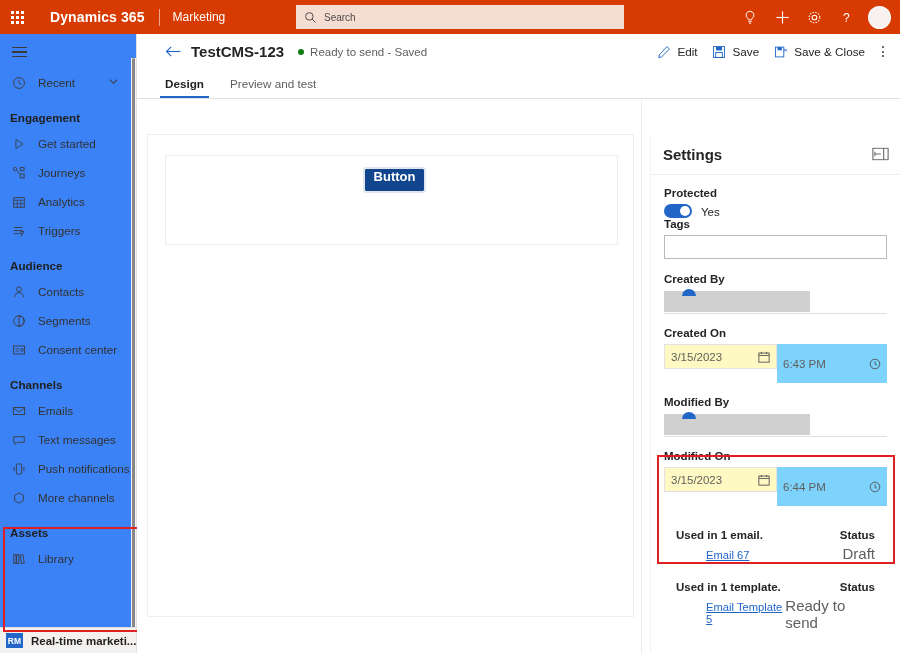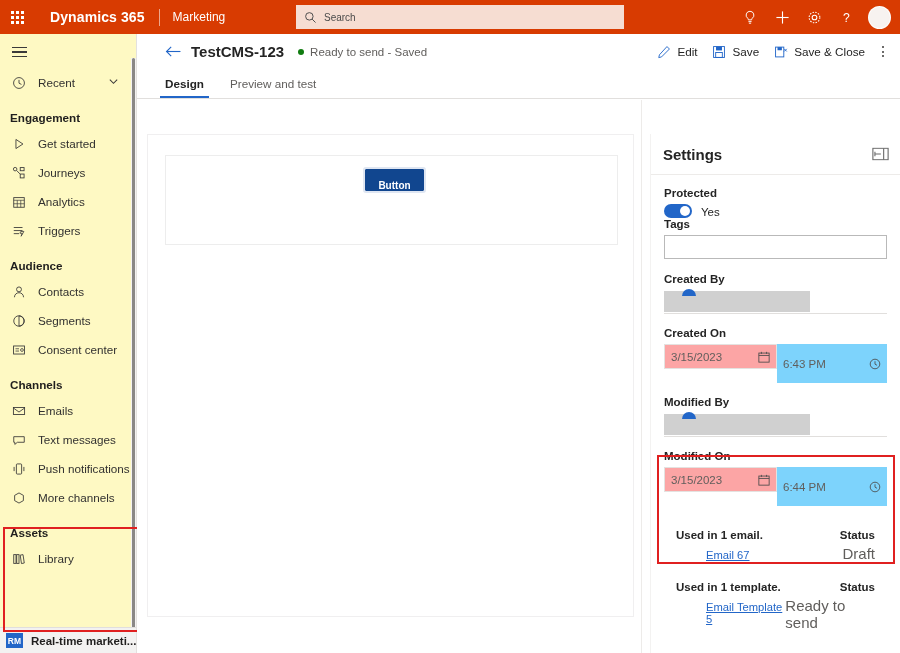--- a/index.html
+++ b/index.html
@@ -96,21 +96,21 @@
     background: #f7f2f0;
     border: 1px solid rgba(255,255,255,.85);
     box-sizing: border-box;
   }
 
   
   .leftnav {
     position: absolute;
     left: 0; top: 34px;
     width: 137px; height: 619px;
-    background: #fef9c3;
+    background: #3b82f6;
     border-right: 1px solid #e3e1df;
     box-sizing: border-box;
     overflow: hidden;
   }
   .nav-scroll {
     position: absolute;
     left: 0; top: 0;
     width: 131px; height: 583px;
     overflow: hidden;
   }
@@ -330,23 +330,23 @@
     border: 1px solid #ededed;
     box-sizing: border-box;
     background: #fff;
   }
   .design-button {
     position: absolute;
     left: 199px; top: 13px;
     width: 59px; height: 22px;
     background: #11468f;
     color: #ffffff;
-    font-size: 10px;
+    font-size: 13px;
     font-weight: bold;
-    display: flex; align-items: flex-end; justify-content: center;
+    display: flex; align-items: flex-start; justify-content: center;
     cursor: pointer;
     outline: 2px solid #dfe6f2;
     border-radius: 1px;
   }
 
   .panel-divider {
     position: absolute;
     left: 504px; top: 0;
     width: 1px; height: 553px;
     background: #edebe9;
@@ -442,21 +442,21 @@
     width: 100%;
   }
   .dt-date {
     flex: 0 0 113px;
     height: 25px;
     border: 1px solid #e4e2e0;
     box-sizing: border-box;
     display: flex; align-items: center;
     padding: 0 6px;
     cursor: text;
-    background: #fca5a5;
+    background: #fef9c3;
   }
   .dt-time {
     flex: 1;
     height: 39px;
     background: #7dd3fc;
     display: flex; align-items: center;
     padding: 0 6px;
     cursor: text;
     box-sizing: border-box;
   }

